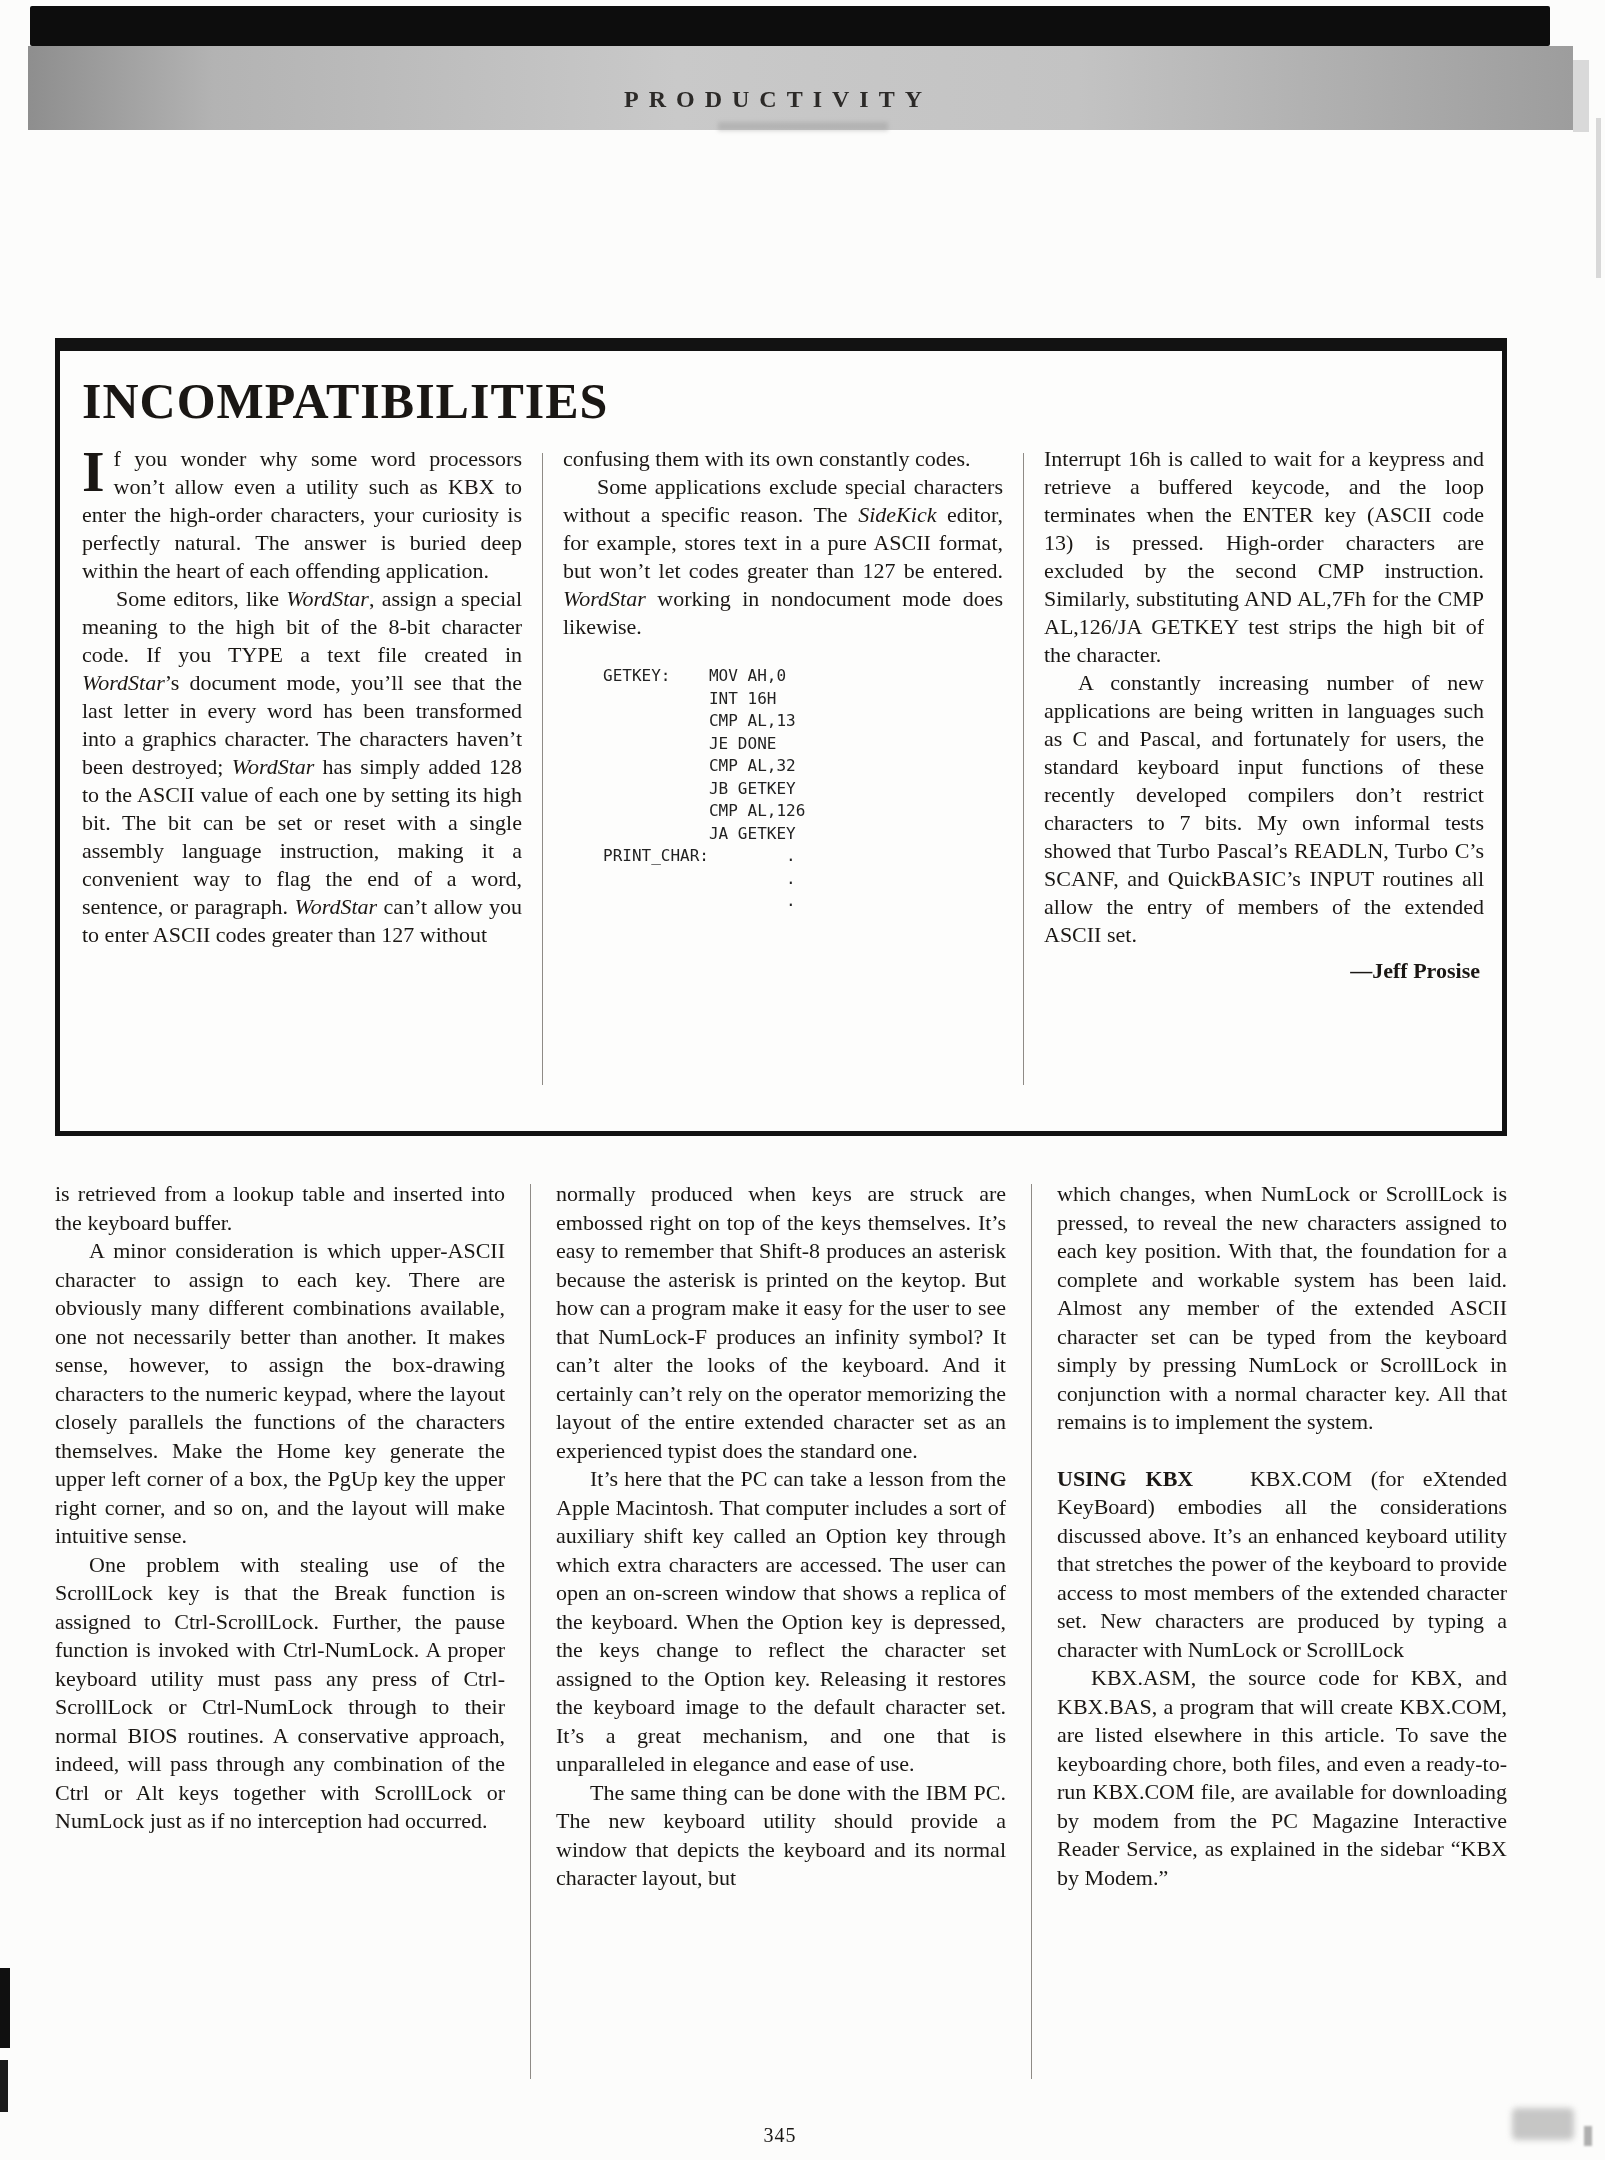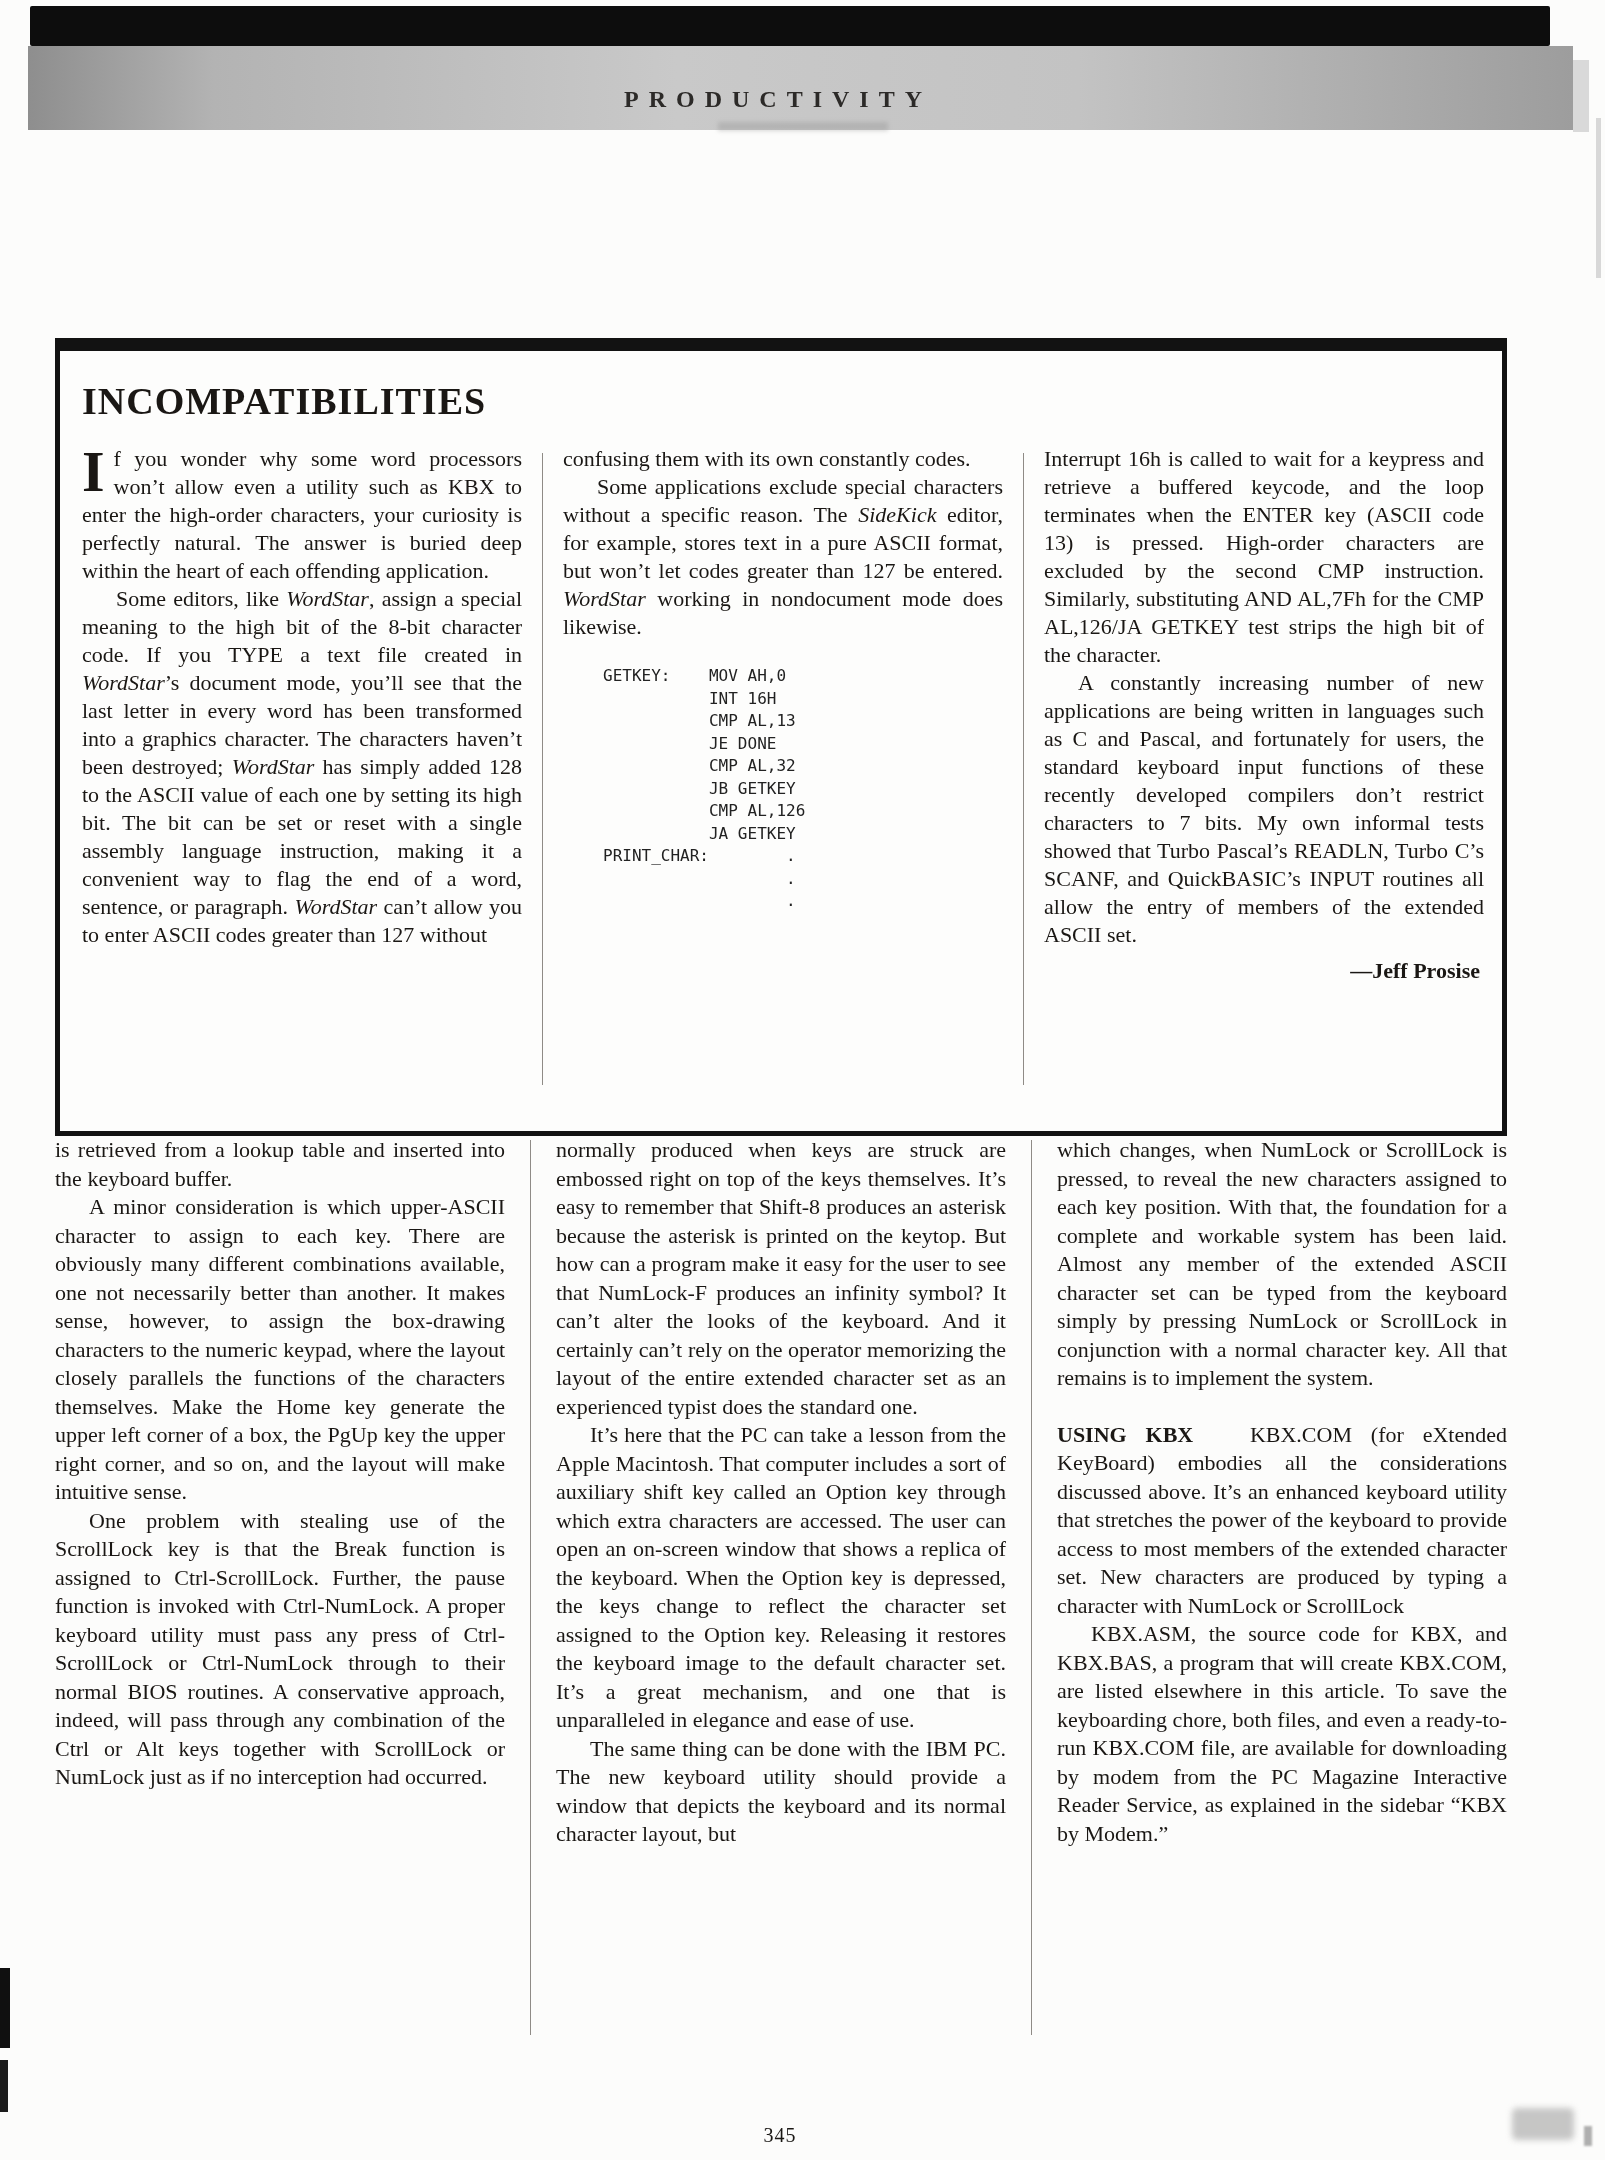--- a/index.html
+++ b/index.html
@@ -36,21 +36,21 @@
   }
 
   
   .article-box {
     position:absolute; left:55px; top:338px; width:1452px; height:798px;
     border:5px solid #121212; border-top-width:13px;
     background:#fdfdfc;
   }
   .article-title {
     margin:24px 12px 10px 22px;
-    font-size:38px; line-height:52px; font-weight:bold; letter-spacing:1px;
+    font-size:50px; line-height:52px; font-weight:bold; letter-spacing:1px;
   }
   .box-columns {
     display:flex; height:668px; padding:8px 18px 0 22px;
   }
   .col {
     text-align:justify; overflow:hidden;
     font-size:22px; line-height:28px;
   }
   .box-col { width:440px; }
   .col-divider { width:1px; background:#8f8b86; margin:8px 20px 20px 20px; }
@@ -66,21 +66,21 @@
   .code {
     font-family:"DejaVu Sans Mono", monospace;
     font-size:16px; line-height:22.5px;
     white-space:pre; text-align:left;
     margin:24px 0 0 40px; color:#222;
   }
   .byline { text-align:right; font-weight:bold; margin-top:8px; padding-right:4px; }
 
   
   .lower-columns {
-    position:absolute; left:55px; top:1136px; width:1452px; height:905px;
+    position:absolute; left:55px; top:1180px; width:1452px; height:905px;
     display:flex;
   }
   .lower-col { width:450px; text-align:justify; overflow:hidden; font-size:22px; line-height:28.5px; }
   .lower-divider { width:1px; background:#8f8b86; margin:4px 25px 6px 25px; }
 
   
   .footer {
     position:absolute; left:0; top:2094px; width:1560px; text-align:center;
     font-size:24px; font-weight:bold; letter-spacing:5px; color:#161412;
   }

